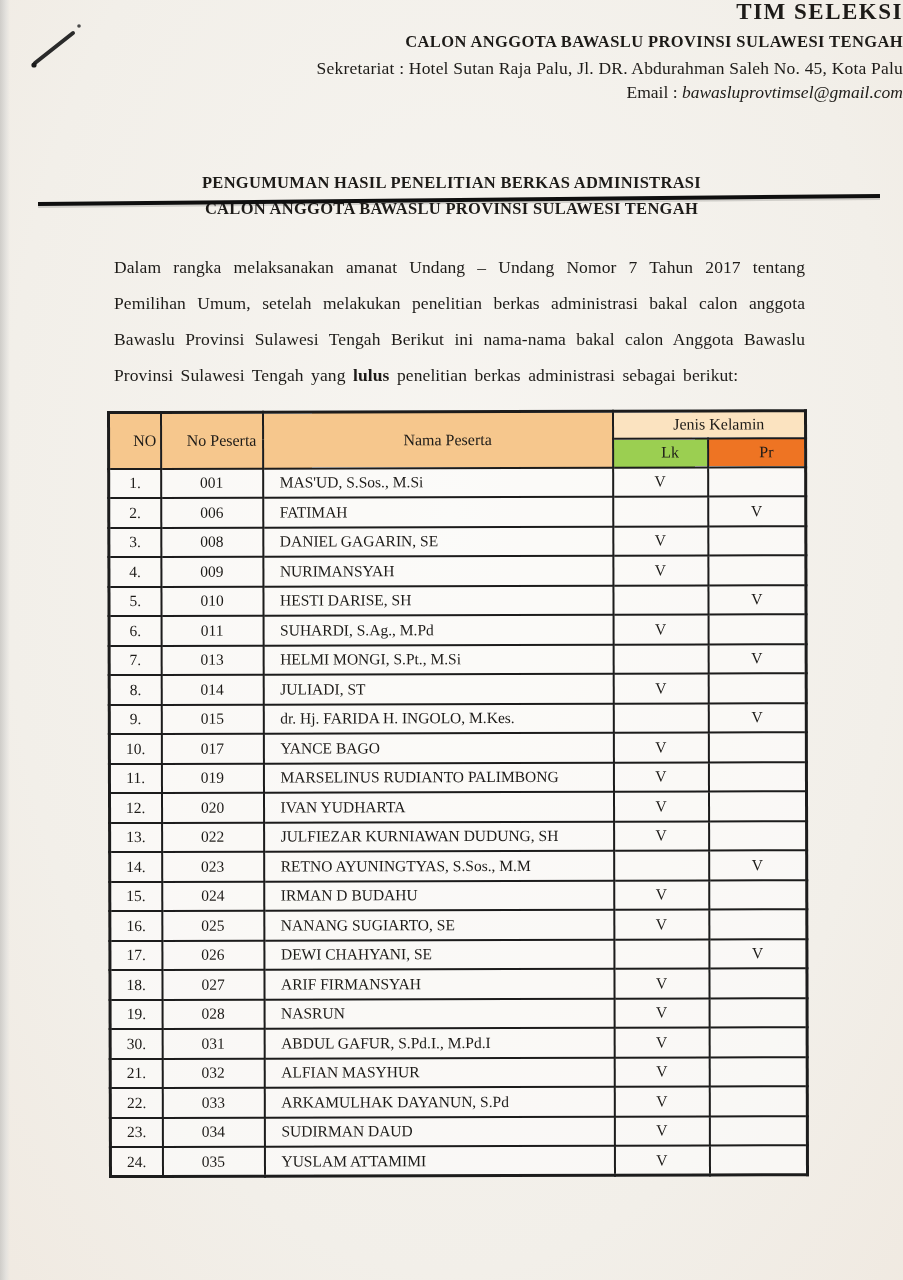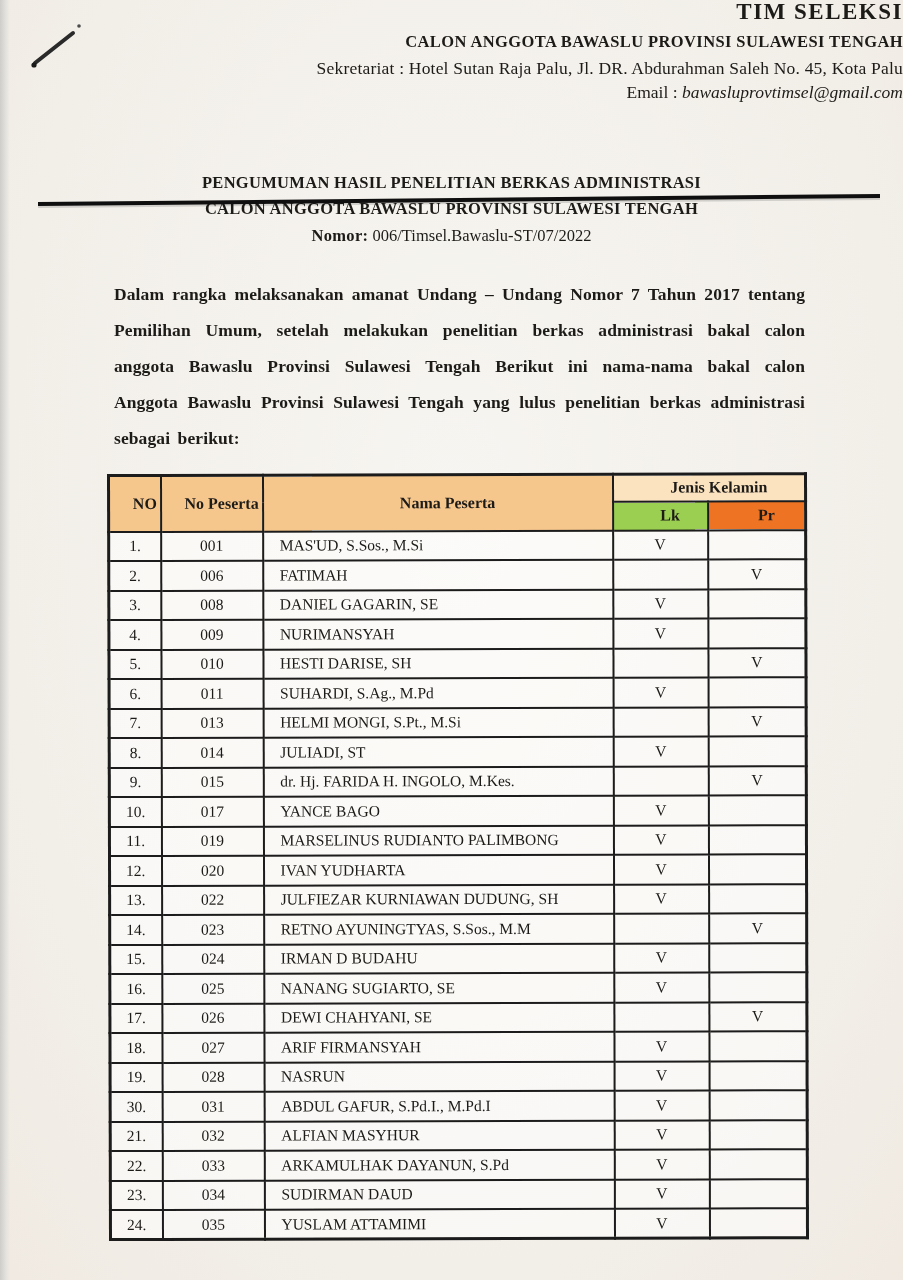--- a/index.html
+++ b/index.html
@@ -42,30 +42,30 @@
   }
 
   .doc-title{margin-top:68px;text-align:center;line-height:26px;}
   .doc-title .t1,.doc-title .t2{font-size:16.5px;font-weight:bold;letter-spacing:.3px;}
   .doc-title .t3{font-size:16.5px;margin-top:1px;}
   .doc-title .t3 b{letter-spacing:.3px;}
 
   .body-par{
     margin:27px 98px 0 114px;
     font-size:17.5px;line-height:36px;
-    text-align:justify;word-spacing:3px;letter-spacing:.1px;font-weight:bold;
+    text-align:justify;word-spacing:3px;letter-spacing:.1px;
   }
 
   .tbl-wrap{margin:17px 0 0 108px;transform:rotate(-0.15deg);}
   table{border-collapse:collapse;width:697px;table-layout:fixed;}
   col.c1{width:52px;} col.c2{width:102px;} col.c3{width:350px;}
   col.c4{width:95px;} col.c5{width:98px;}
   th,td{border:2px solid var(--line);font-size:15.5px;overflow:hidden;white-space:nowrap;}
   table{border:3px solid var(--line);}
-  thead th{font-weight:bold;padding-left:20px;}
+  thead th{font-weight:normal;padding-left:20px;}
   th.h-main{background:var(--header-bg);height:52px;font-size:16px;}
   th.h-jk{background:var(--jk-bg);height:27px;font-size:16px;}
   th.h-lk{background:var(--lk-bg);height:29px;font-size:16px;}
   th.h-pr{background:var(--pr-bg);height:29px;font-size:16px;}
   tbody td{height:29.5px;background:rgba(255,255,255,.55);}
   td.c-no,td.c-np,td.c-lk,td.c-pr{text-align:center;}
   td.c-nama{text-align:left;padding-left:16px;}
 </style>
 </head>
 <body>
@@ -84,21 +84,20 @@
     <div class="org-subtitle">CALON ANGGOTA BAWASLU PROVINSI SULAWESI TENGAH</div>
     <div class="secretariat">Sekretariat : Hotel Sutan Raja Palu, Jl. DR. Abdurahman Saleh No. 45, Kota Palu</div>
     <div class="email-line"><span>Email : </span><span class="email-addr">bawasluprovtimsel@gmail.com</span></div>
   </div>
 
   <div class="divider"></div>
 
   <div class="doc-title">
     <div class="t1">PENGUMUMAN HASIL PENELITIAN BERKAS ADMINISTRASI</div>
     <div class="t2">CALON ANGGOTA BAWASLU PROVINSI SULAWESI TENGAH</div>
-    <div class="t3"><b>Nomor:</b><span> 006/Timsel.Bawaslu-ST/07/2022</span></div>
   </div>
 
   <p class="body-par"><span>Dalam rangka melaksanakan amanat Undang – Undang Nomor 7 Tahun 2017 tentang Pemilihan Umum, setelah melakukan penelitian berkas administrasi bakal calon anggota Bawaslu Provinsi Sulawesi Tengah Berikut ini nama-nama bakal calon Anggota Bawaslu Provinsi Sulawesi Tengah yang </span><b>lulus</b><span> penelitian berkas administrasi sebagai berikut:</span></p>
 
   <div class="tbl-wrap">
     <table>
       <colgroup>
           <col class="c1">
           <col class="c2">
           <col class="c3">

